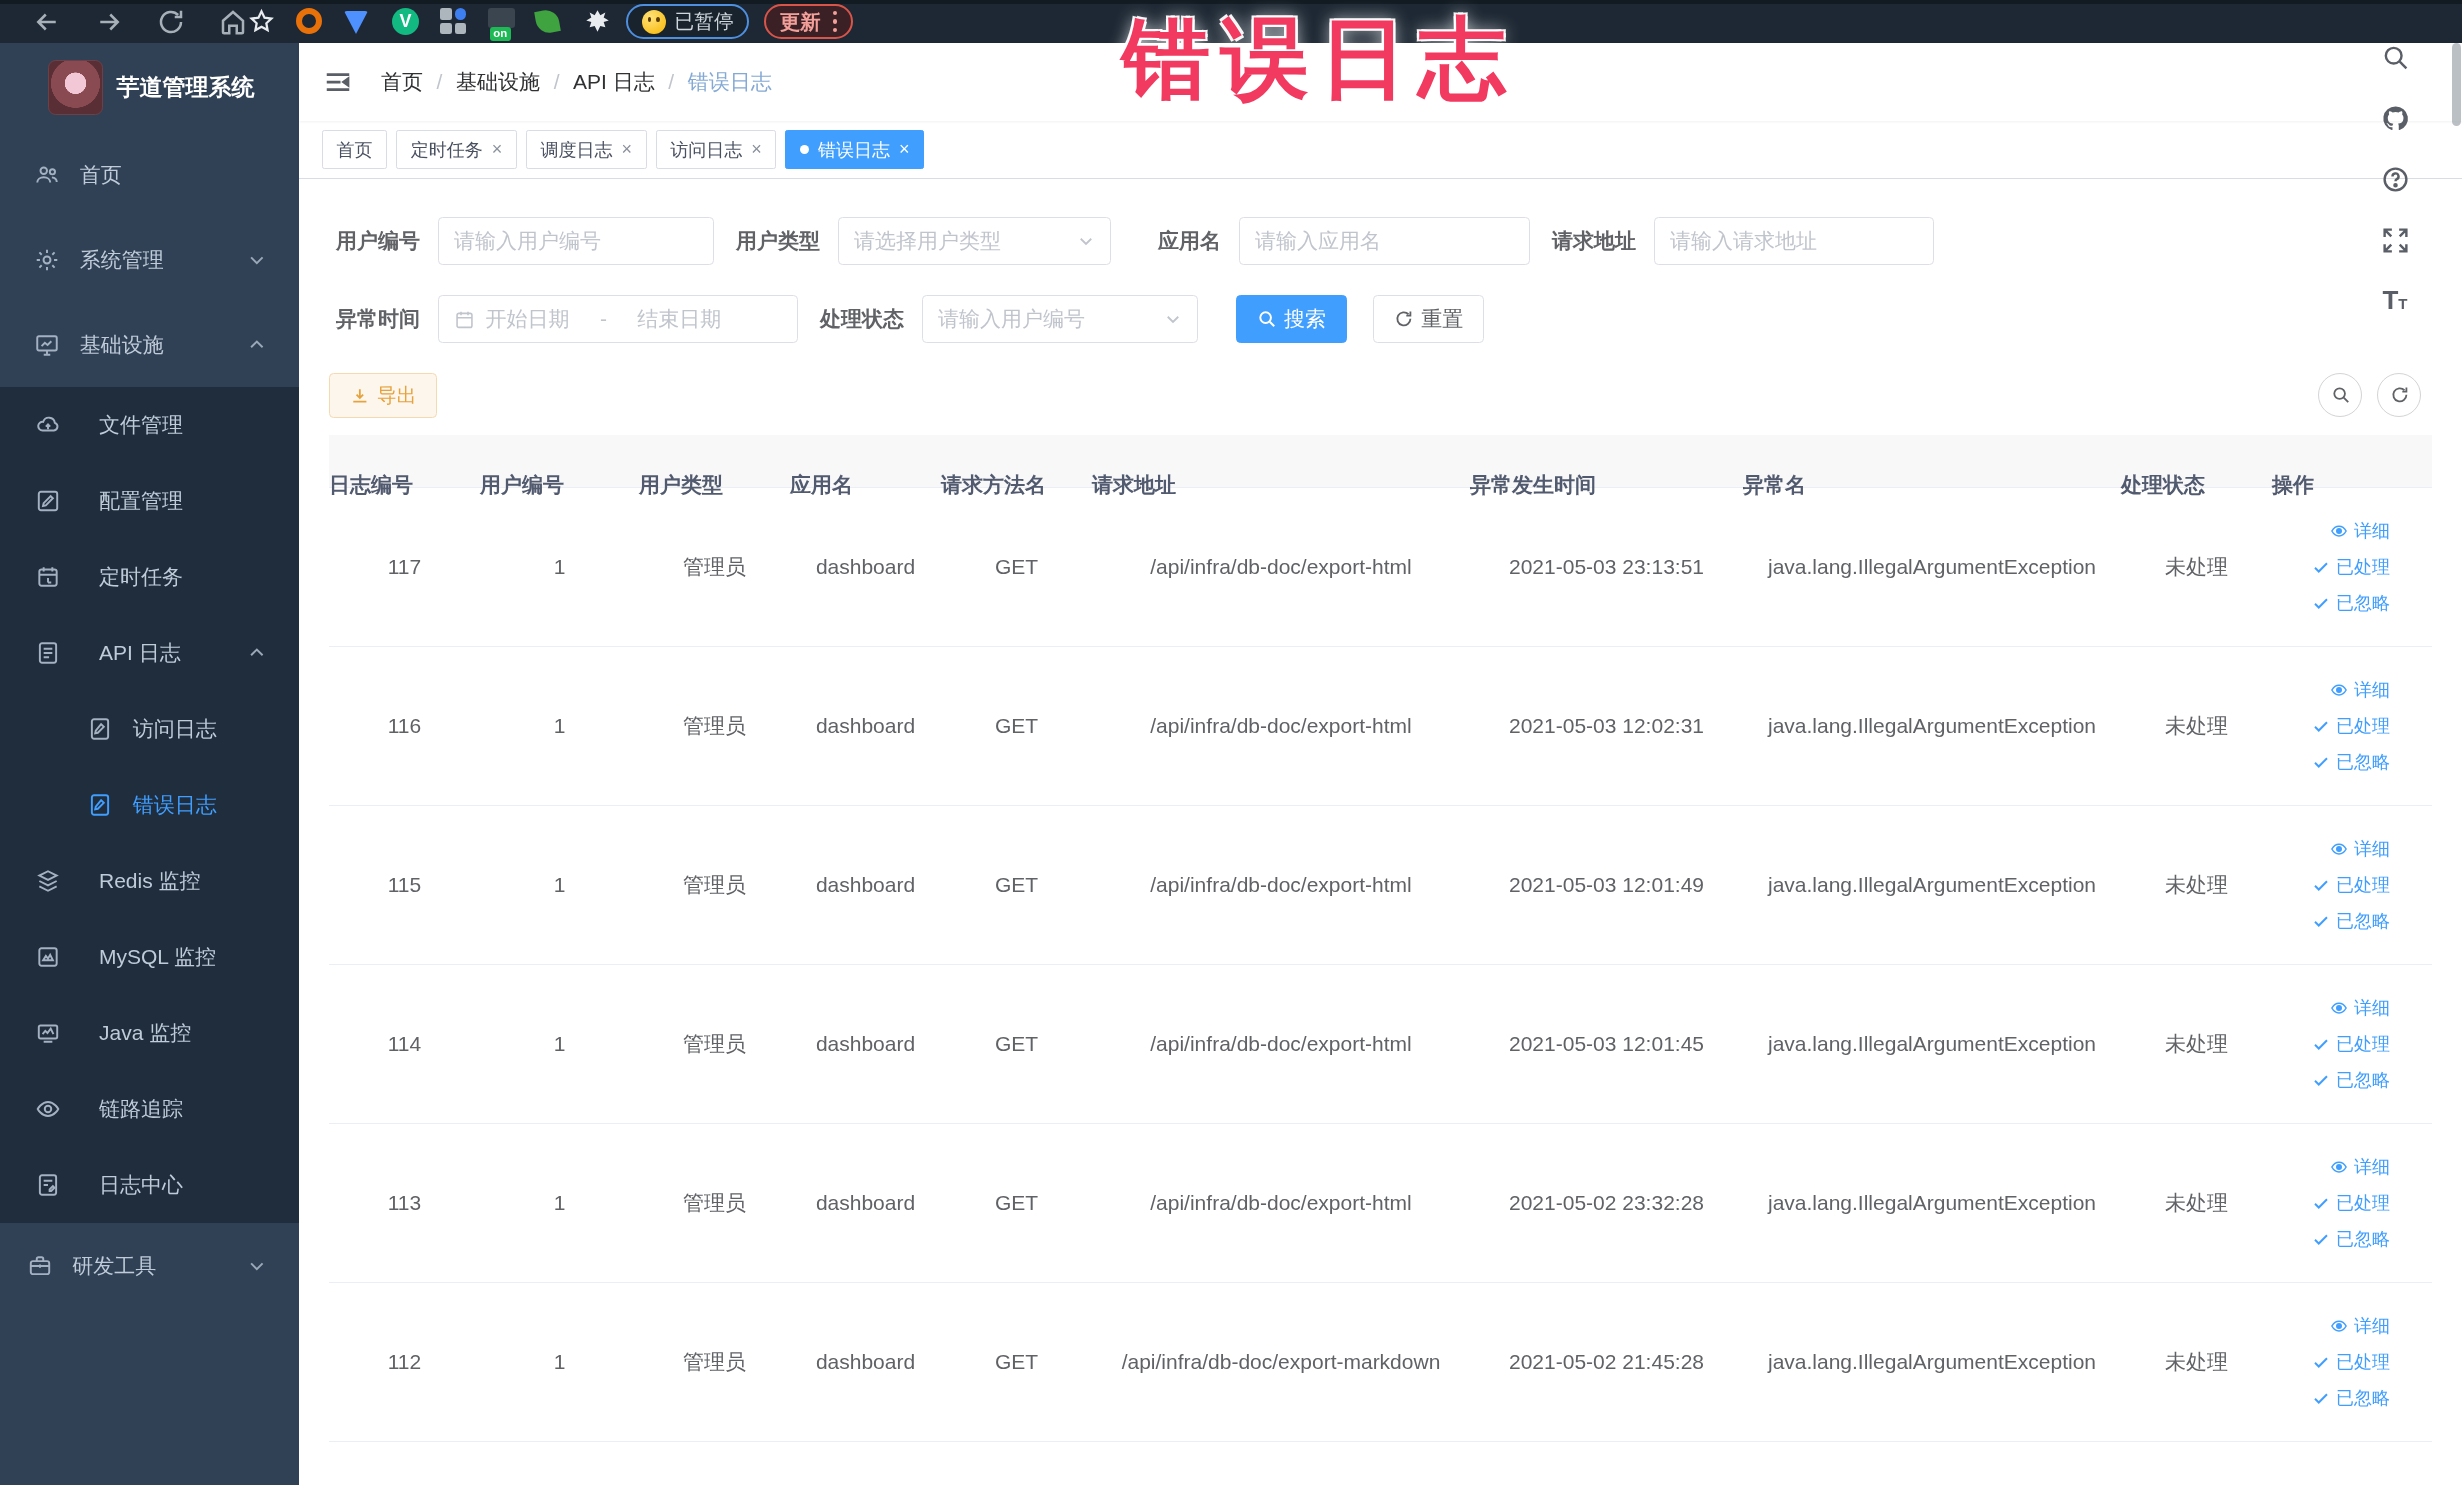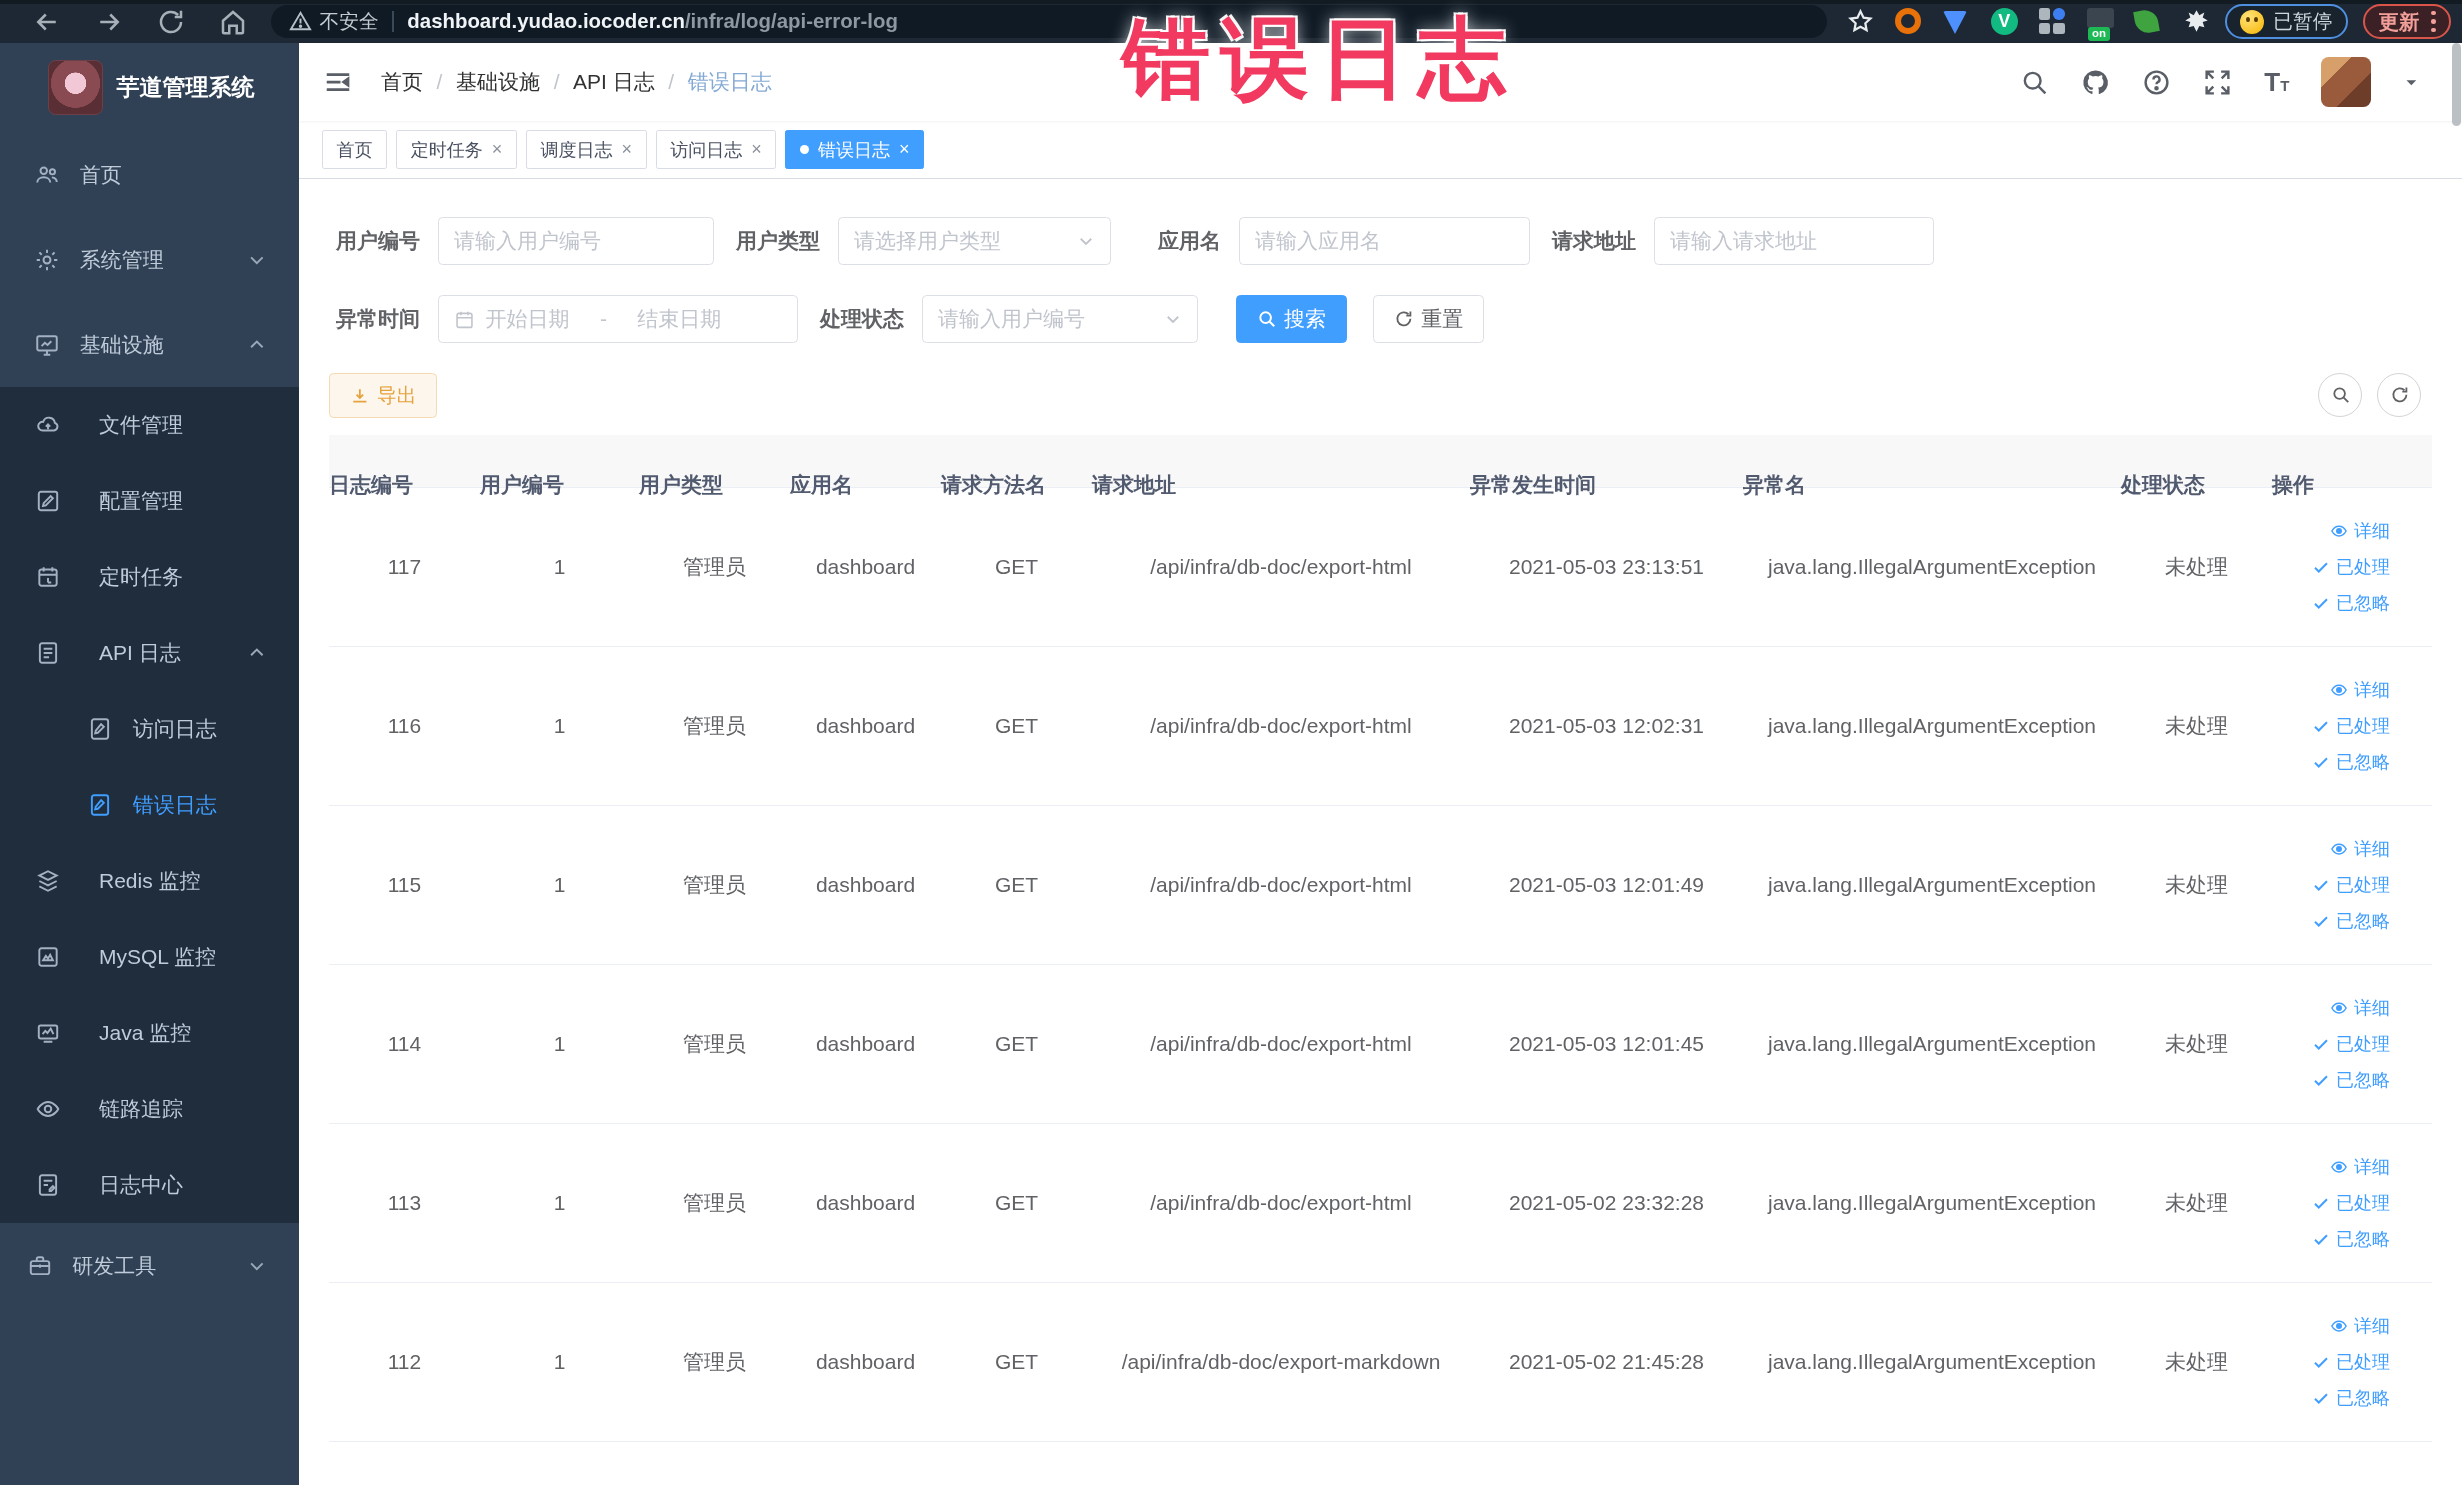--- a/index.html
+++ b/index.html
@@ -58,21 +58,21 @@
   .m-item.active { color:#409eff; }
   .m-item.active .mi { color:#409eff; }
   .m-arrow { position:absolute; right:32px; width:19.7px; height:19.7px; color:#9aa8b8; }
 
   
   .main { position:absolute; left:299px; top:0; width:2163px; height:1443px; background:#fff; }
   .navbar { position:relative; height:78px; background:#fff; box-shadow:0 0.8px 3px rgba(0,21,41,.08); }
   .hamburger { position:absolute; left:24px; top:24px; width:30px; height:30px; color:#5a5e66; }
   .crumbs { position:absolute; left:82px; top:0; height:78px; display:flex; align-items:center; gap:13.6px; font-size:21px; }
   .crumb { color:#303133; } .crumb-sep { color:#c0c4cc; } .crumb-last { color:#84a9d4; }
-  .nav-right { position:absolute; right:0; top:0; height:78px; display:flex; align-items:center; gap:32px; padding-right:42px; }
+  .nav-right { position:absolute; right:0; top:0; height:78px; display:flex; align-items:center; gap:32px; padding-right:42px;flex-direction:column; }
   .nr-ic { width:29px; height:29px; color:#5a5e66; }
   .nr-ic svg { width:100%; height:100%; }
   .tsize { font-size:26px; font-weight:bold; color:#5a5e66; line-height:1; }
   .tsize small { font-size:15px; font-weight:bold; }
   .avatar { width:50px; height:50px; border-radius:7.6px; background:linear-gradient(135deg,#d7a06a 0 30%,#9a5b3c 31% 65%,#6e3d2a 66%); }
   .nav-caret { width:16.7px; height:16.7px; color:#5a5e66; }
 
   .tabsbar { height:58px; background:#fff; border-bottom:0.8px solid #d8dce5; box-shadow:0 0.8px 2.3px rgba(0,0,0,.04); display:flex; align-items:center; padding-left:23px; gap:9px; }
   .tag { display:inline-flex; align-items:center; height:39px; padding:0 13.6px; border:0.8px solid #d8dce5; background:#fff; color:#495060; font-size:18px; border-radius:2.3px; cursor:pointer; }
   .tag .x { margin-left:9px; font-size:18px; color:#8a919c; }
@@ -142,33 +142,20 @@
     <div class="nav-ic">
       <svg viewBox="0 0 24 24" fill="none" stroke="currentColor" stroke-width="2">
           <path d="M20 12a8 8 0 1 1-2.3-5.6"></path>
           <path d="M20 3v5h-5" stroke-width="2"></path>
         </svg>
     </div>
     <div class="nav-ic">
       <svg viewBox="0 0 24 24" fill="none" stroke="currentColor" stroke-width="2">
           <path d="M4 11l8-7 8 7v9a1 1 0 0 1-1 1h-4v-6H9v6H5a1 1 0 0 1-1-1z"></path>
         </svg>
-    </div>
-    <div class="omnibox">
-      <div class="omni-warn">
-        <svg viewBox="0 0 24 24" fill="none" stroke="currentColor" stroke-width="2">
-            <path d="M12 3 2 20h20z"></path>
-            <path d="M12 9v5"></path>
-            <circle cx="12" cy="17" r="0.8" fill="currentColor"></circle>
-          </svg>
-      </div>
-      <span class="omni-sec">不安全</span>
-      <span class="omni-div"></span>
-      <span class="omni-domain">dashboard.yudao.iocoder.cn</span>
-        <span class="omni-path">/infra/log/api-error-log</span>
     </div>
     <div class="ext">
       <div class="ext-ic wstar">
         <svg viewBox="0 0 24 24" fill="none" stroke="currentColor" stroke-width="2">
             <path d="M12 3l2.7 5.6 6.1.8-4.5 4.2 1.1 6-5.4-3-5.4 3 1.1-6L3.2 9.4l6.1-.8z"></path>
           </svg>
       </div>
       <div class="ext-ic">
           <div class="donut"></div>
         </div>

